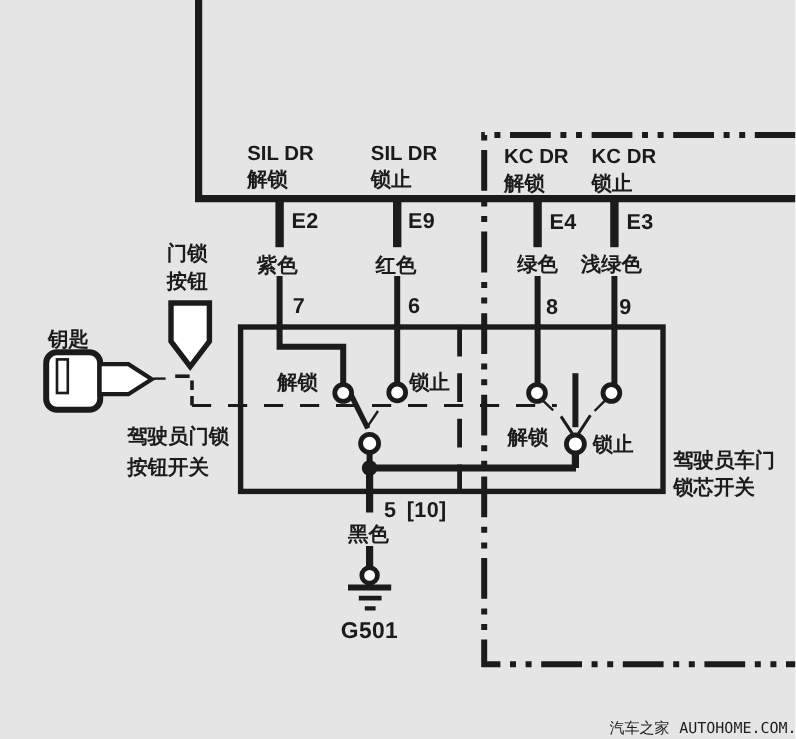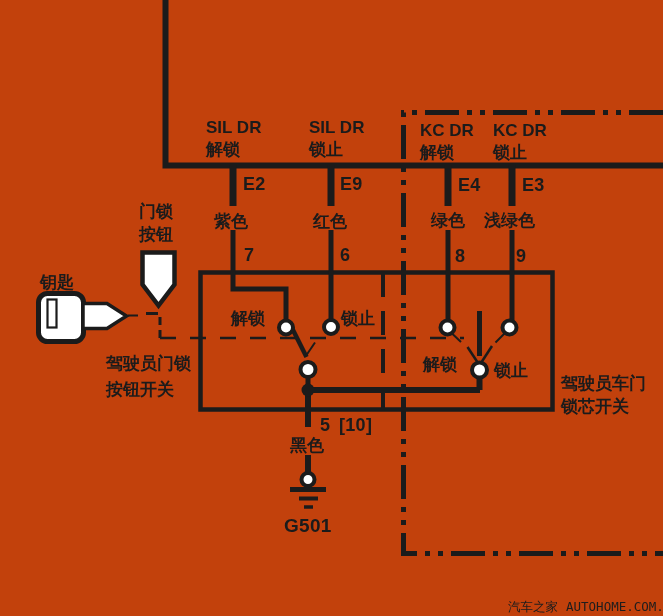--- a/index.html
+++ b/index.html
@@ -1,16 +1,16 @@
 <!DOCTYPE html>
 <html><head>
 <meta charset="utf-8">
 <style>
   html,body{margin:0;padding:0;background:#fff;}
-  .stage{position:relative;width:663px;height:616px;background:#c2410c;overflow:hidden;}
+  .stage{position:relative;width:663px;height:616px;background:#e5e5e5;overflow:hidden;}
   svg{display:block;}
   .t{font-family:"Liberation Sans","DejaVu Sans",sans-serif;font-weight:bold;fill:#1b1b1b;}
   .s17{font-size:17px;}
   .s18{font-size:18px;letter-spacing:0.3px;}
   .s19{font-size:19px;letter-spacing:0.3px;}
   .wm{font-family:"DejaVu Sans Mono","Liberation Mono",monospace;font-weight:normal;fill:#1d1d1d;font-size:12.5px;}
   .wire{stroke:#1b1b1b;fill:none;}
   .shape{stroke:#1b1b1b;fill:#ffffff;}
   .filled{fill:#1b1b1b;stroke:none;}
 </style>

